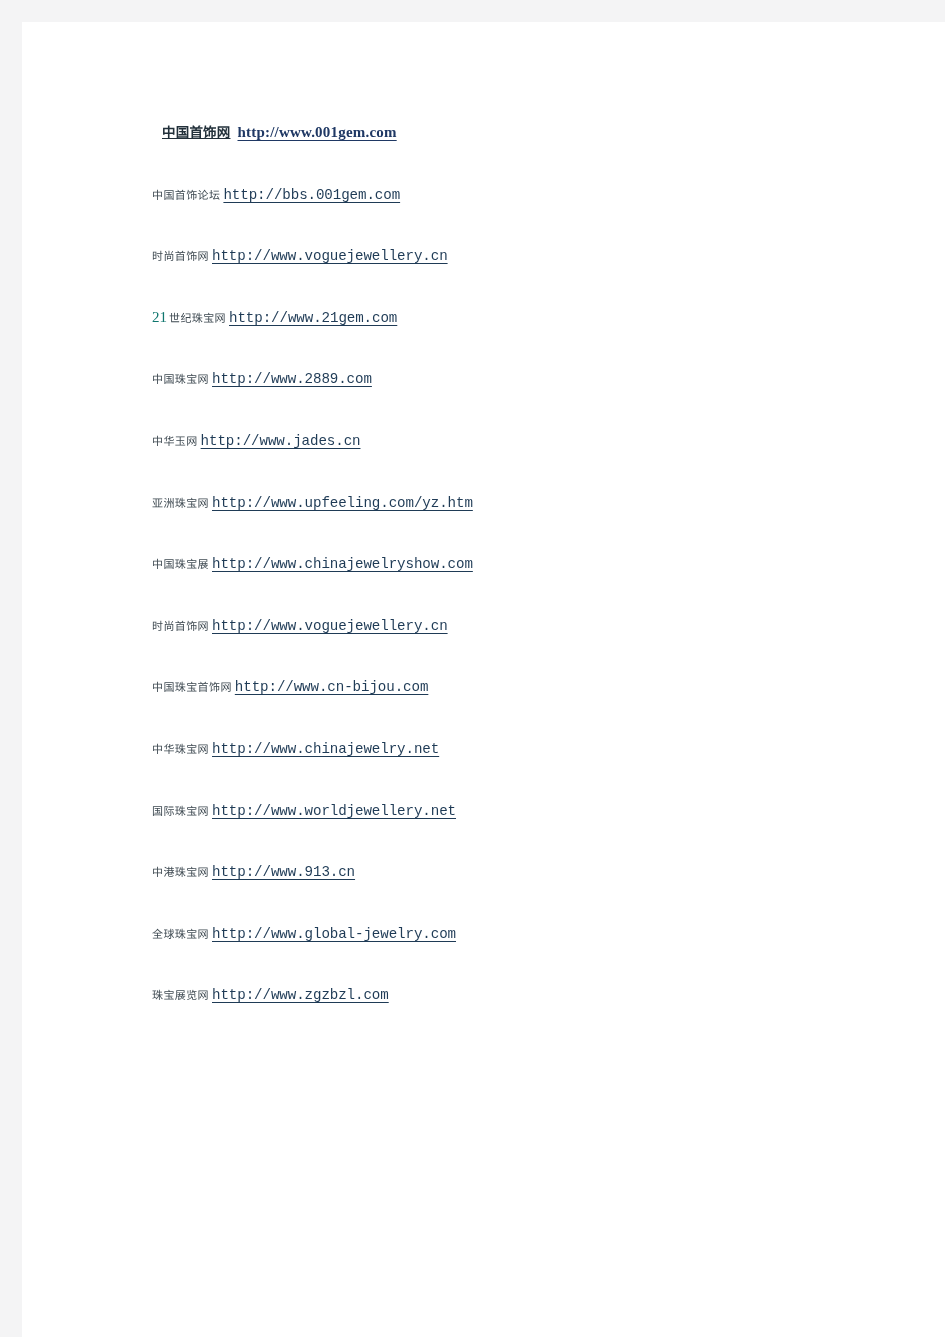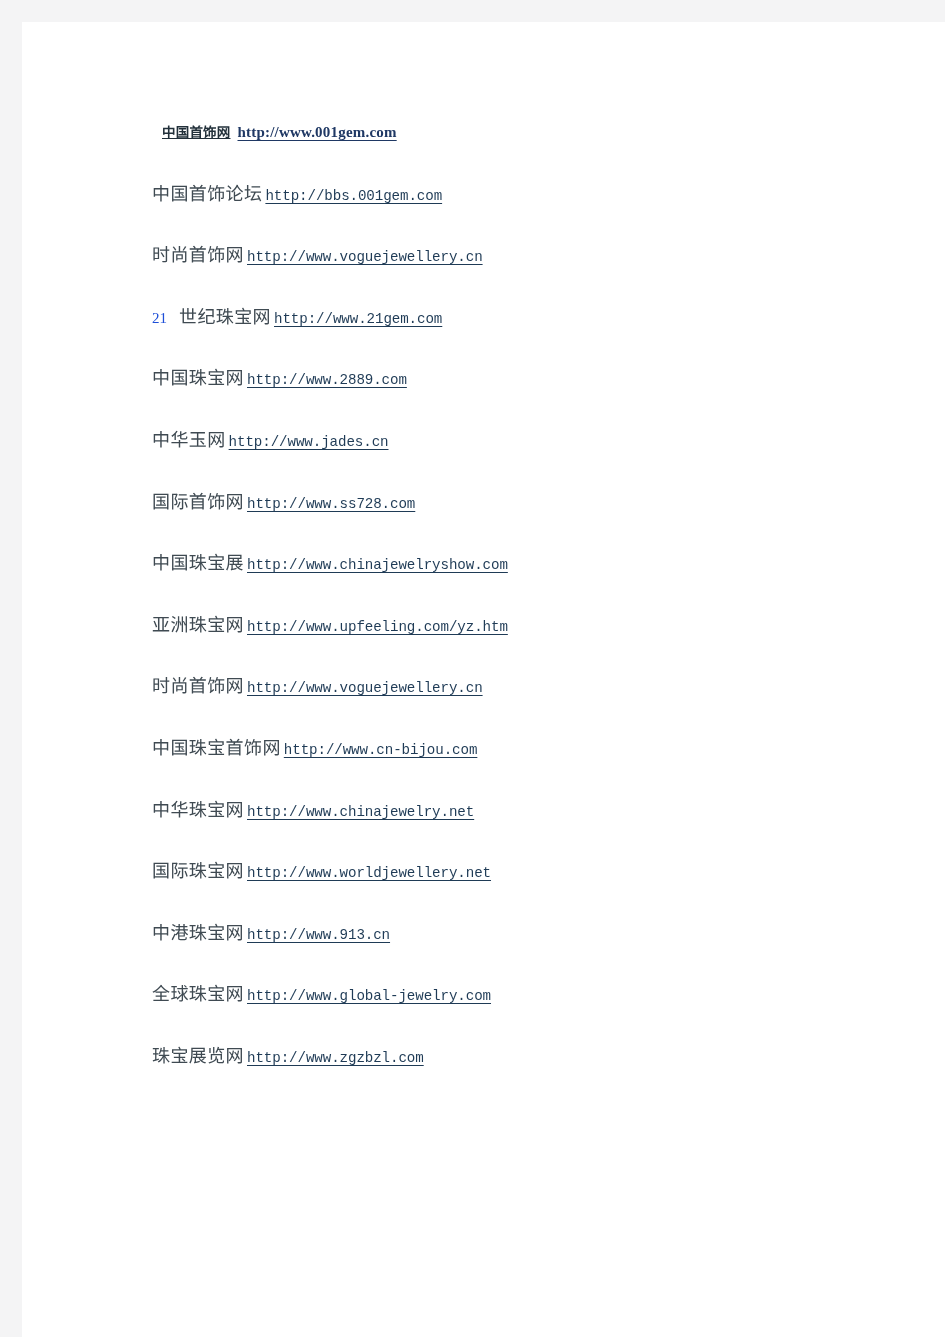--- a/index.html
+++ b/index.html
@@ -36,21 +36,21 @@
   .link-row {
     height: 61.6px;
     line-height: 20px;
     white-space: nowrap;
     font-size: 15.5px;
   }
 
   .row-label {
     color: #3f4a52;
     font-family: "Liberation Sans", "DejaVu Sans", sans-serif;
-    font-size: 18px;
+    font-size: 11px;
     letter-spacing: 0.4px;
   }
 
   .row-url {
     color: #1f3b56;
     font-family: "Liberation Mono", "DejaVu Sans Mono", monospace;
     font-size: 14.2px;
     text-decoration: underline;
     text-underline-offset: 3px;
     letter-spacing: -0.1px;
@@ -72,41 +72,40 @@
     color: #1f3864;
     font-weight: bold;
     font-size: 15px;
     font-family: "Liberation Serif", "DejaVu Serif", serif;
     letter-spacing: 0.2px;
     margin-left: 7px;
   }
 
   
   .num-prefix {
-    color: #1d4ed8;
+    color: #0f766e;
     font-family: "Liberation Serif", "DejaVu Serif", serif;
     font-size: 15px;
-    margin-right: 12px;
+    margin-right: 2px;
   }
 </style>
 </head>
 <body>
 
 <div class="page-canvas">
   <div class="doc-body">
 
   <div class="link-row is-heading"><span class="row-label">中国首饰网</span><a class="row-url" href="#">http://www.001gem.com</a></div>
       <div class="link-row"><span class="row-label">中国首饰论坛</span><a class="row-url" href="#">http://bbs.001gem.com</a></div>
       <div class="link-row"><span class="row-label">时尚首饰网</span><a class="row-url" href="#">http://www.voguejewellery.cn</a></div>
       <div class="link-row"><span class="num-prefix">21</span><span class="row-label">世纪珠宝网</span><a class="row-url" href="#">http://www.21gem.com</a></div>
       <div class="link-row"><span class="row-label">中国珠宝网</span><a class="row-url" href="#">http://www.2889.com</a></div>
       <div class="link-row"><span class="row-label">中华玉网</span><a class="row-url" href="#">http://www.jades.cn</a></div>
-      <div class="link-row"><span class="row-label">国际首饰网</span><a class="row-url" href="#">http://www.ss728.com</a></div>
+      <div class="link-row"><span class="row-label">亚洲珠宝网</span><a class="row-url" href="#">http://www.upfeeling.com/yz.htm</a></div>
       <div class="link-row"><span class="row-label">中国珠宝展</span><a class="row-url" href="#">http://www.chinajewelryshow.com</a></div>
-      <div class="link-row"><span class="row-label">亚洲珠宝网</span><a class="row-url" href="#">http://www.upfeeling.com/yz.htm</a></div>
       <div class="link-row"><span class="row-label">时尚首饰网</span><a class="row-url" href="#">http://www.voguejewellery.cn</a></div>
       <div class="link-row"><span class="row-label">中国珠宝首饰网</span><a class="row-url" href="#">http://www.cn-bijou.com</a></div>
       <div class="link-row"><span class="row-label">中华珠宝网</span><a class="row-url" href="#">http://www.chinajewelry.net</a></div>
       <div class="link-row"><span class="row-label">国际珠宝网</span><a class="row-url" href="#">http://www.worldjewellery.net</a></div>
       <div class="link-row"><span class="row-label">中港珠宝网</span><a class="row-url" href="#">http://www.913.cn</a></div>
       <div class="link-row"><span class="row-label">全球珠宝网</span><a class="row-url" href="#">http://www.global-jewelry.com</a></div>
       <div class="link-row"><span class="row-label">珠宝展览网</span><a class="row-url" href="#">http://www.zgzbzl.com</a></div>
     </div>
 </div>
 

